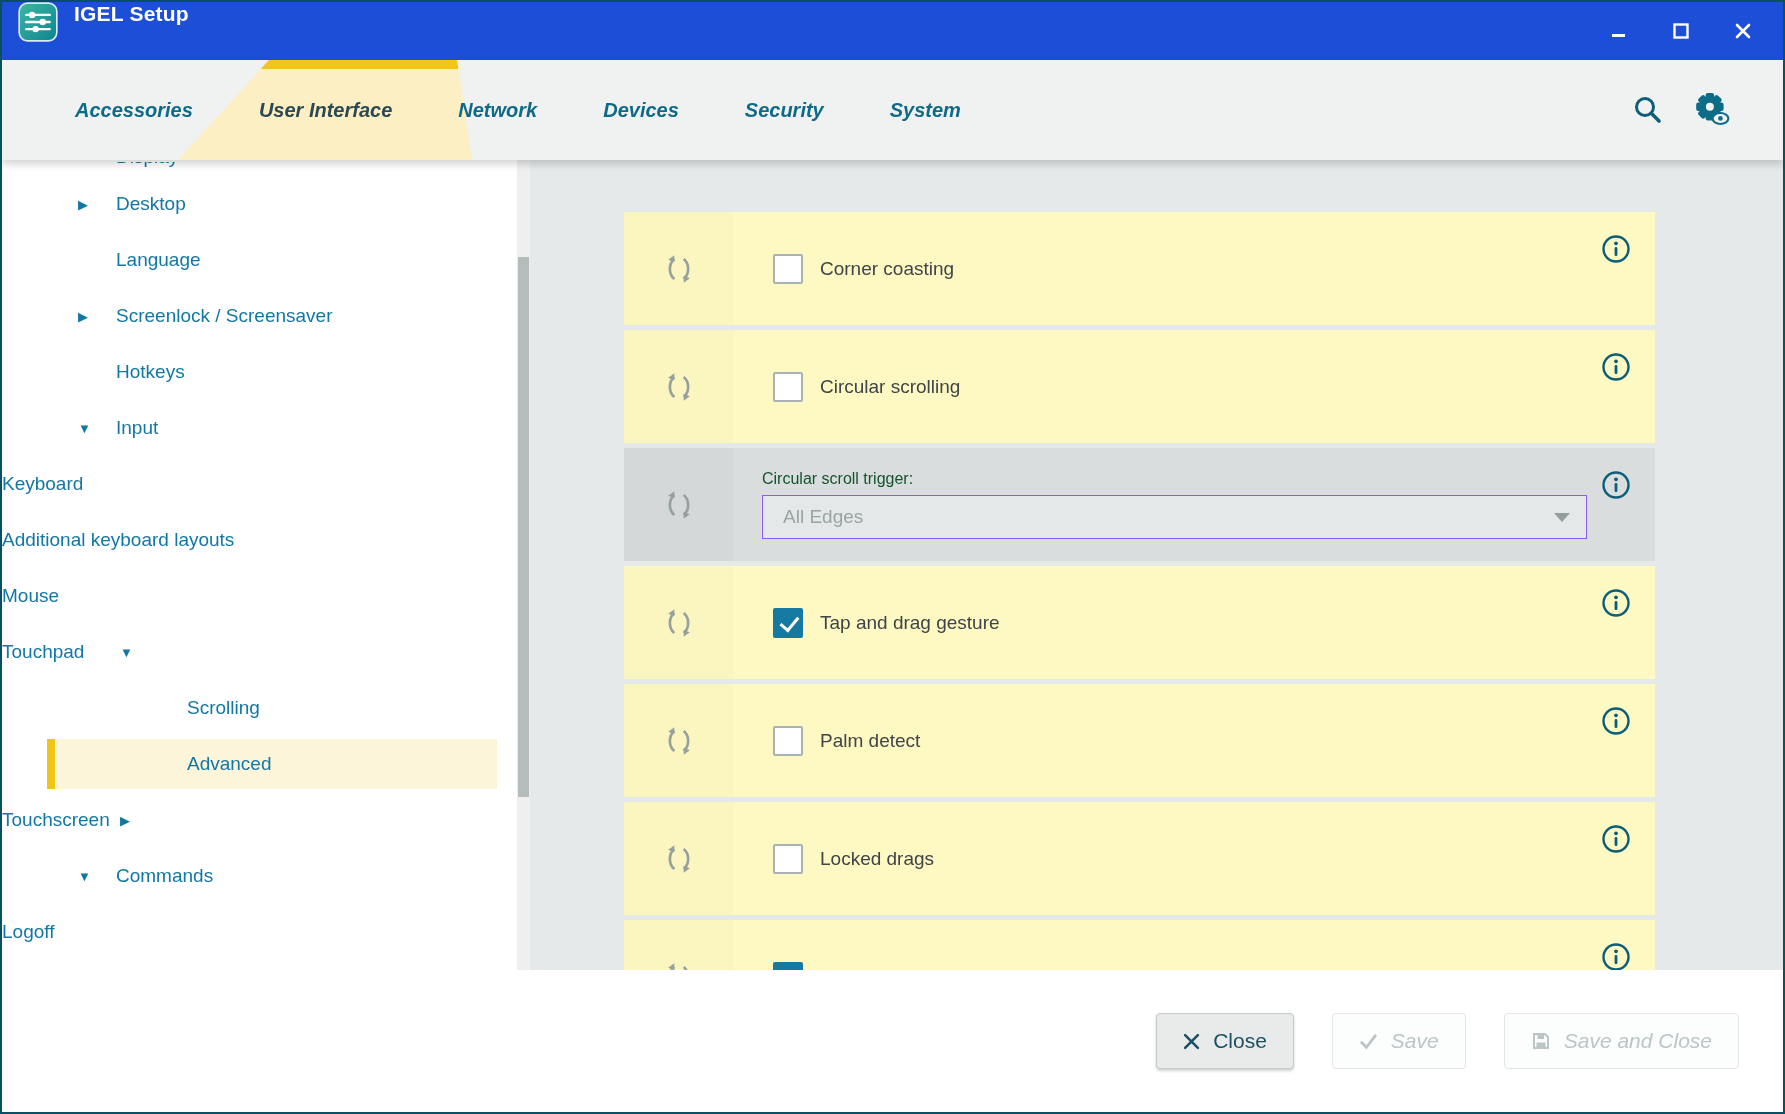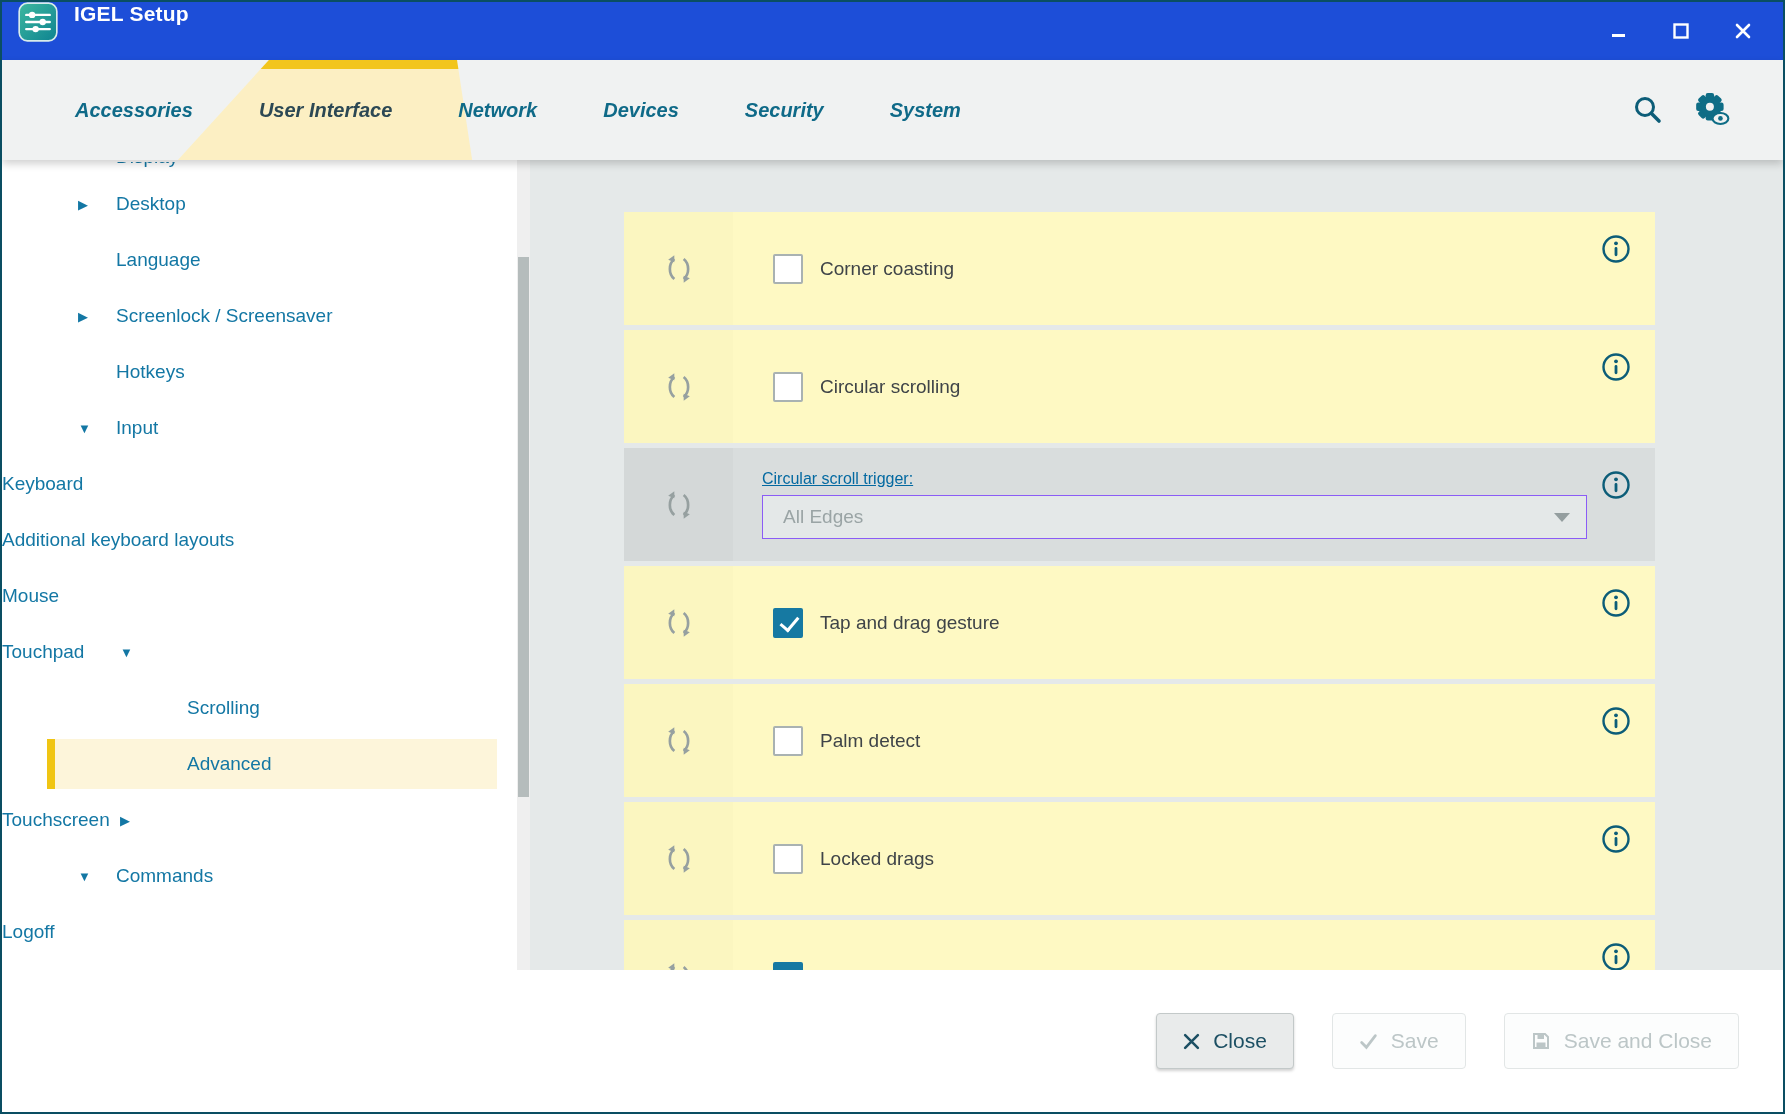--- a/index.html
+++ b/index.html
@@ -59,36 +59,36 @@
              margin-left:40px; position:relative; cursor:pointer; flex:0 0 30px; }
   .checkbox.checked{ background:#1679a2; border-color:#1679a2; }
   .checkbox.checked::after{ content:""; position:absolute; left:9px; top:3px; width:8px; height:15px;
      border:solid #fff; border-width:0 3px 3px 0; transform:rotate(40deg); }
   .cb-label{ margin-left:17px; font-size:19px; color:#3f4448; white-space:nowrap; }
   .info-icon{ position:absolute; top:22px; right:24px; width:30px; height:30px; cursor:pointer; }
 
   .row.disabled{ background:#d9dddd; }
   .row.disabled .reset-cell{ background:rgba(0,0,0,0.02); }
   .row.disabled .row-content{ flex-direction:column; align-items:flex-start; justify-content:center; padding-left:29px; }
-  .dd-label{ font-size:16px; color:#0369a1; margin-bottom:7px;text-decoration:underline; }
+  .dd-label{ font-size:16px; color:#14532d; margin-bottom:7px; }
   .dropdown{ width:825px; height:44px; background:#e4e8e8; border:1px solid #8b5cf6;
              display:flex; align-items:center; position:relative; }
   .dd-value{ margin-left:20px; font-size:19px; color:#9aa4a5; }
   .dd-caret{ position:absolute; right:16px; top:17px; width:0; height:0;
              border-left:8px solid transparent; border-right:8px solid transparent;
              border-top:9px solid #949e9f; }
 
   
   .footer{ flex:0 0 142px; background:#fff; display:flex; align-items:center; justify-content:flex-end;
            gap:38px; padding-right:44px; }
   .btn{ height:56px; display:flex; align-items:center; gap:13px; font-size:21px;
         font-family:"Liberation Sans", sans-serif; border-radius:4px; padding:0 26px; }
   .btn-close{ background:#e9ebeb; border:1px solid #c3c9c9; color:#1c4f63;
               box-shadow:0 2px 3px rgba(0,0,0,.18); cursor:pointer; }
-  .btn-disabled{ background:#fcfdfd; border:1px solid #e2e6e6; color:#bcc6c7; cursor:default; }
+  .btn-disabled{ background:#fcfdfd; border:1px solid #e2e6e6; color:#bcc6c7; cursor:default;font-style:italic; }
   .btn-ic{ display:flex; }
 </style>
 </head>
 <body>
 
 <div class="window">
 
   <div class="titlebar">
     <span class="logo">
       <svg width="40" height="40" viewBox="0 0 34 34">

